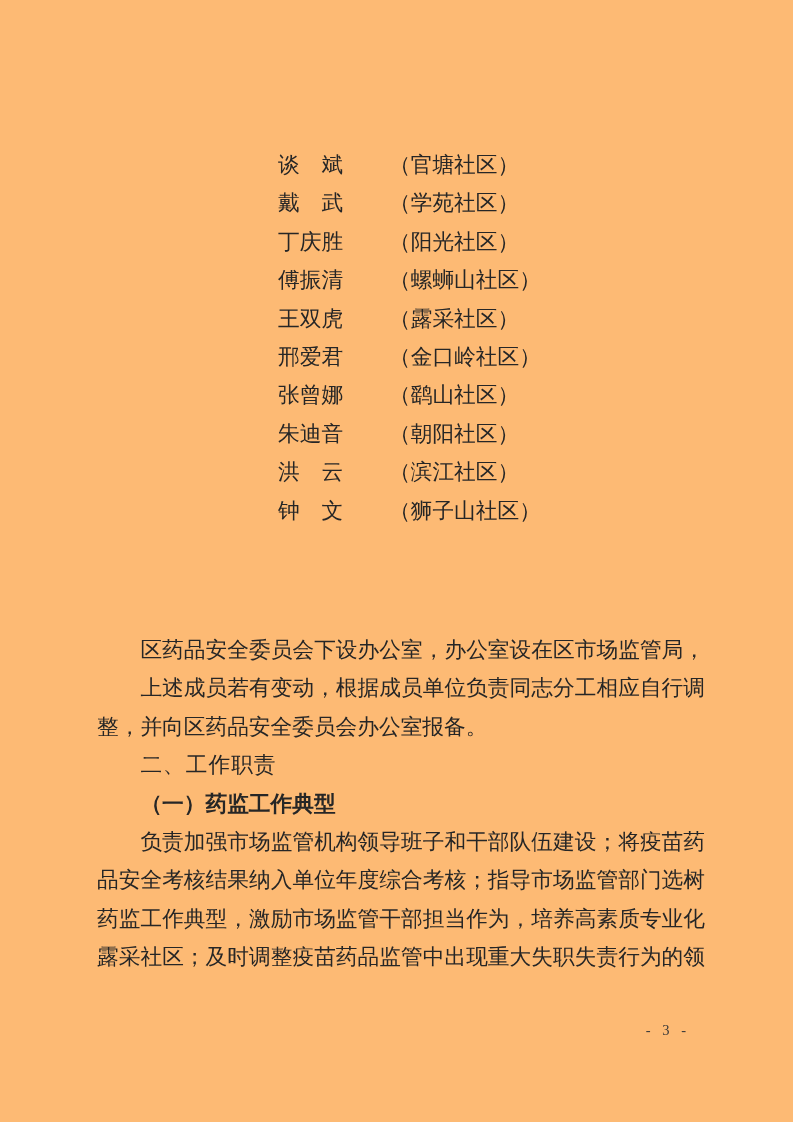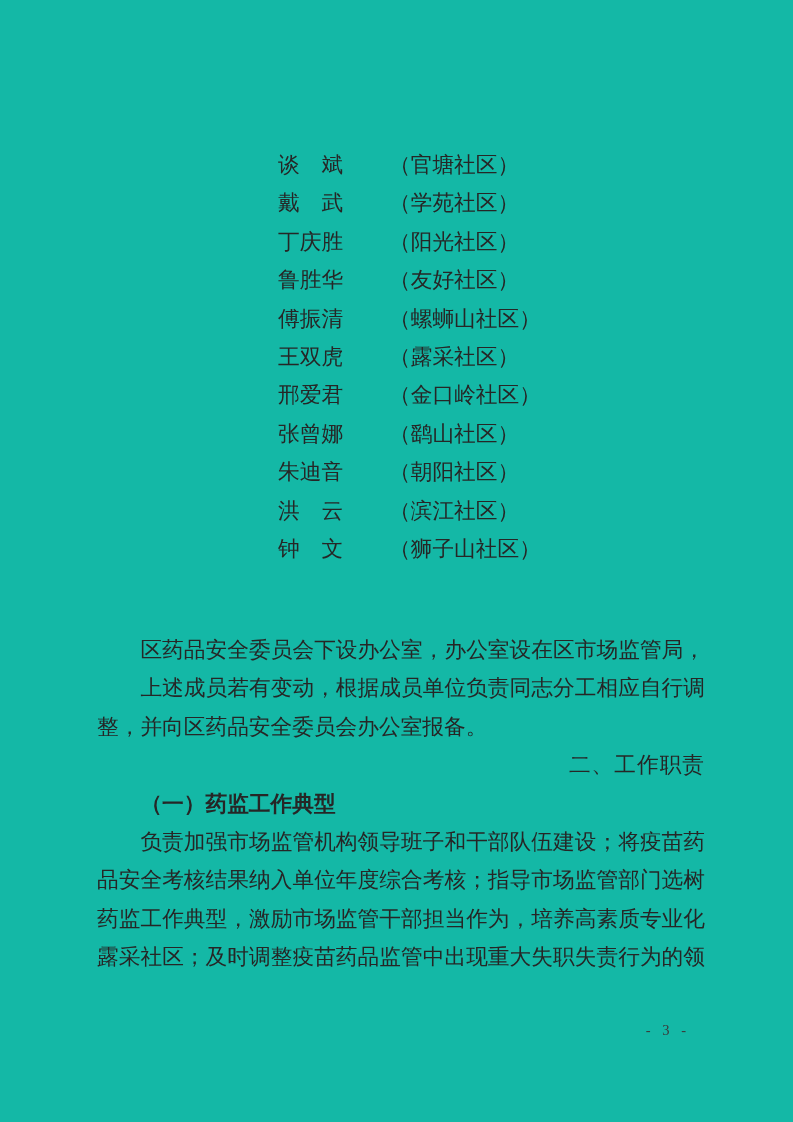--- a/index.html
+++ b/index.html
@@ -5,21 +5,21 @@
   html, body {
     margin: 0;
     padding: 0;
     background: #e8e8e8;
   }
   .page {
     position: relative;
     width: 793px;
     height: 1122px;
     margin: 0 auto;
-    background: #14b8a6;
+    background: #fdba74;
     font-family: "Liberation Serif", "DejaVu Serif", serif;
     color: #262626;
     overflow: hidden;
   }
   
   .member-list {
     position: absolute;
     left: 97px;
     top: 146px;
     width: 608px;
@@ -57,21 +57,21 @@
     font-size: 21.7px;
     white-space: nowrap;
   }
   .body-line.indent { text-indent: 43.4px; }
   .body-line.fill {
     white-space: normal;
     text-align: justify;
     text-align-last: justify;
   }
   .body-line.subsection { font-weight: 700; }
-  .body-line.section { letter-spacing: 1px; text-align: right; }
+  .body-line.section { letter-spacing: 1px; }
   
   .page-number {
     position: absolute;
     right: 103px;
     top: 1022px;
     font-size: 14.5px;
     letter-spacing: 4px;
     color: #3a3a3a;
     white-space: pre;
   }
@@ -87,24 +87,20 @@
         <span class="member-name">谈　斌</span>
         <span class="member-community">（官塘社区）</span>
       </div>
       <div class="member-row">
         <span class="member-name">戴　武</span>
         <span class="member-community">（学苑社区）</span>
       </div>
       <div class="member-row">
         <span class="member-name">丁庆胜</span>
         <span class="member-community">（阳光社区）</span>
-      </div>
-      <div class="member-row">
-        <span class="member-name">鲁胜华</span>
-        <span class="member-community">（友好社区）</span>
       </div>
       <div class="member-row">
         <span class="member-name">傅振清</span>
         <span class="member-community">（螺蛳山社区）</span>
       </div>
       <div class="member-row">
         <span class="member-name">王双虎</span>
         <span class="member-community">（露采社区）</span>
       </div>
       <div class="member-row">

